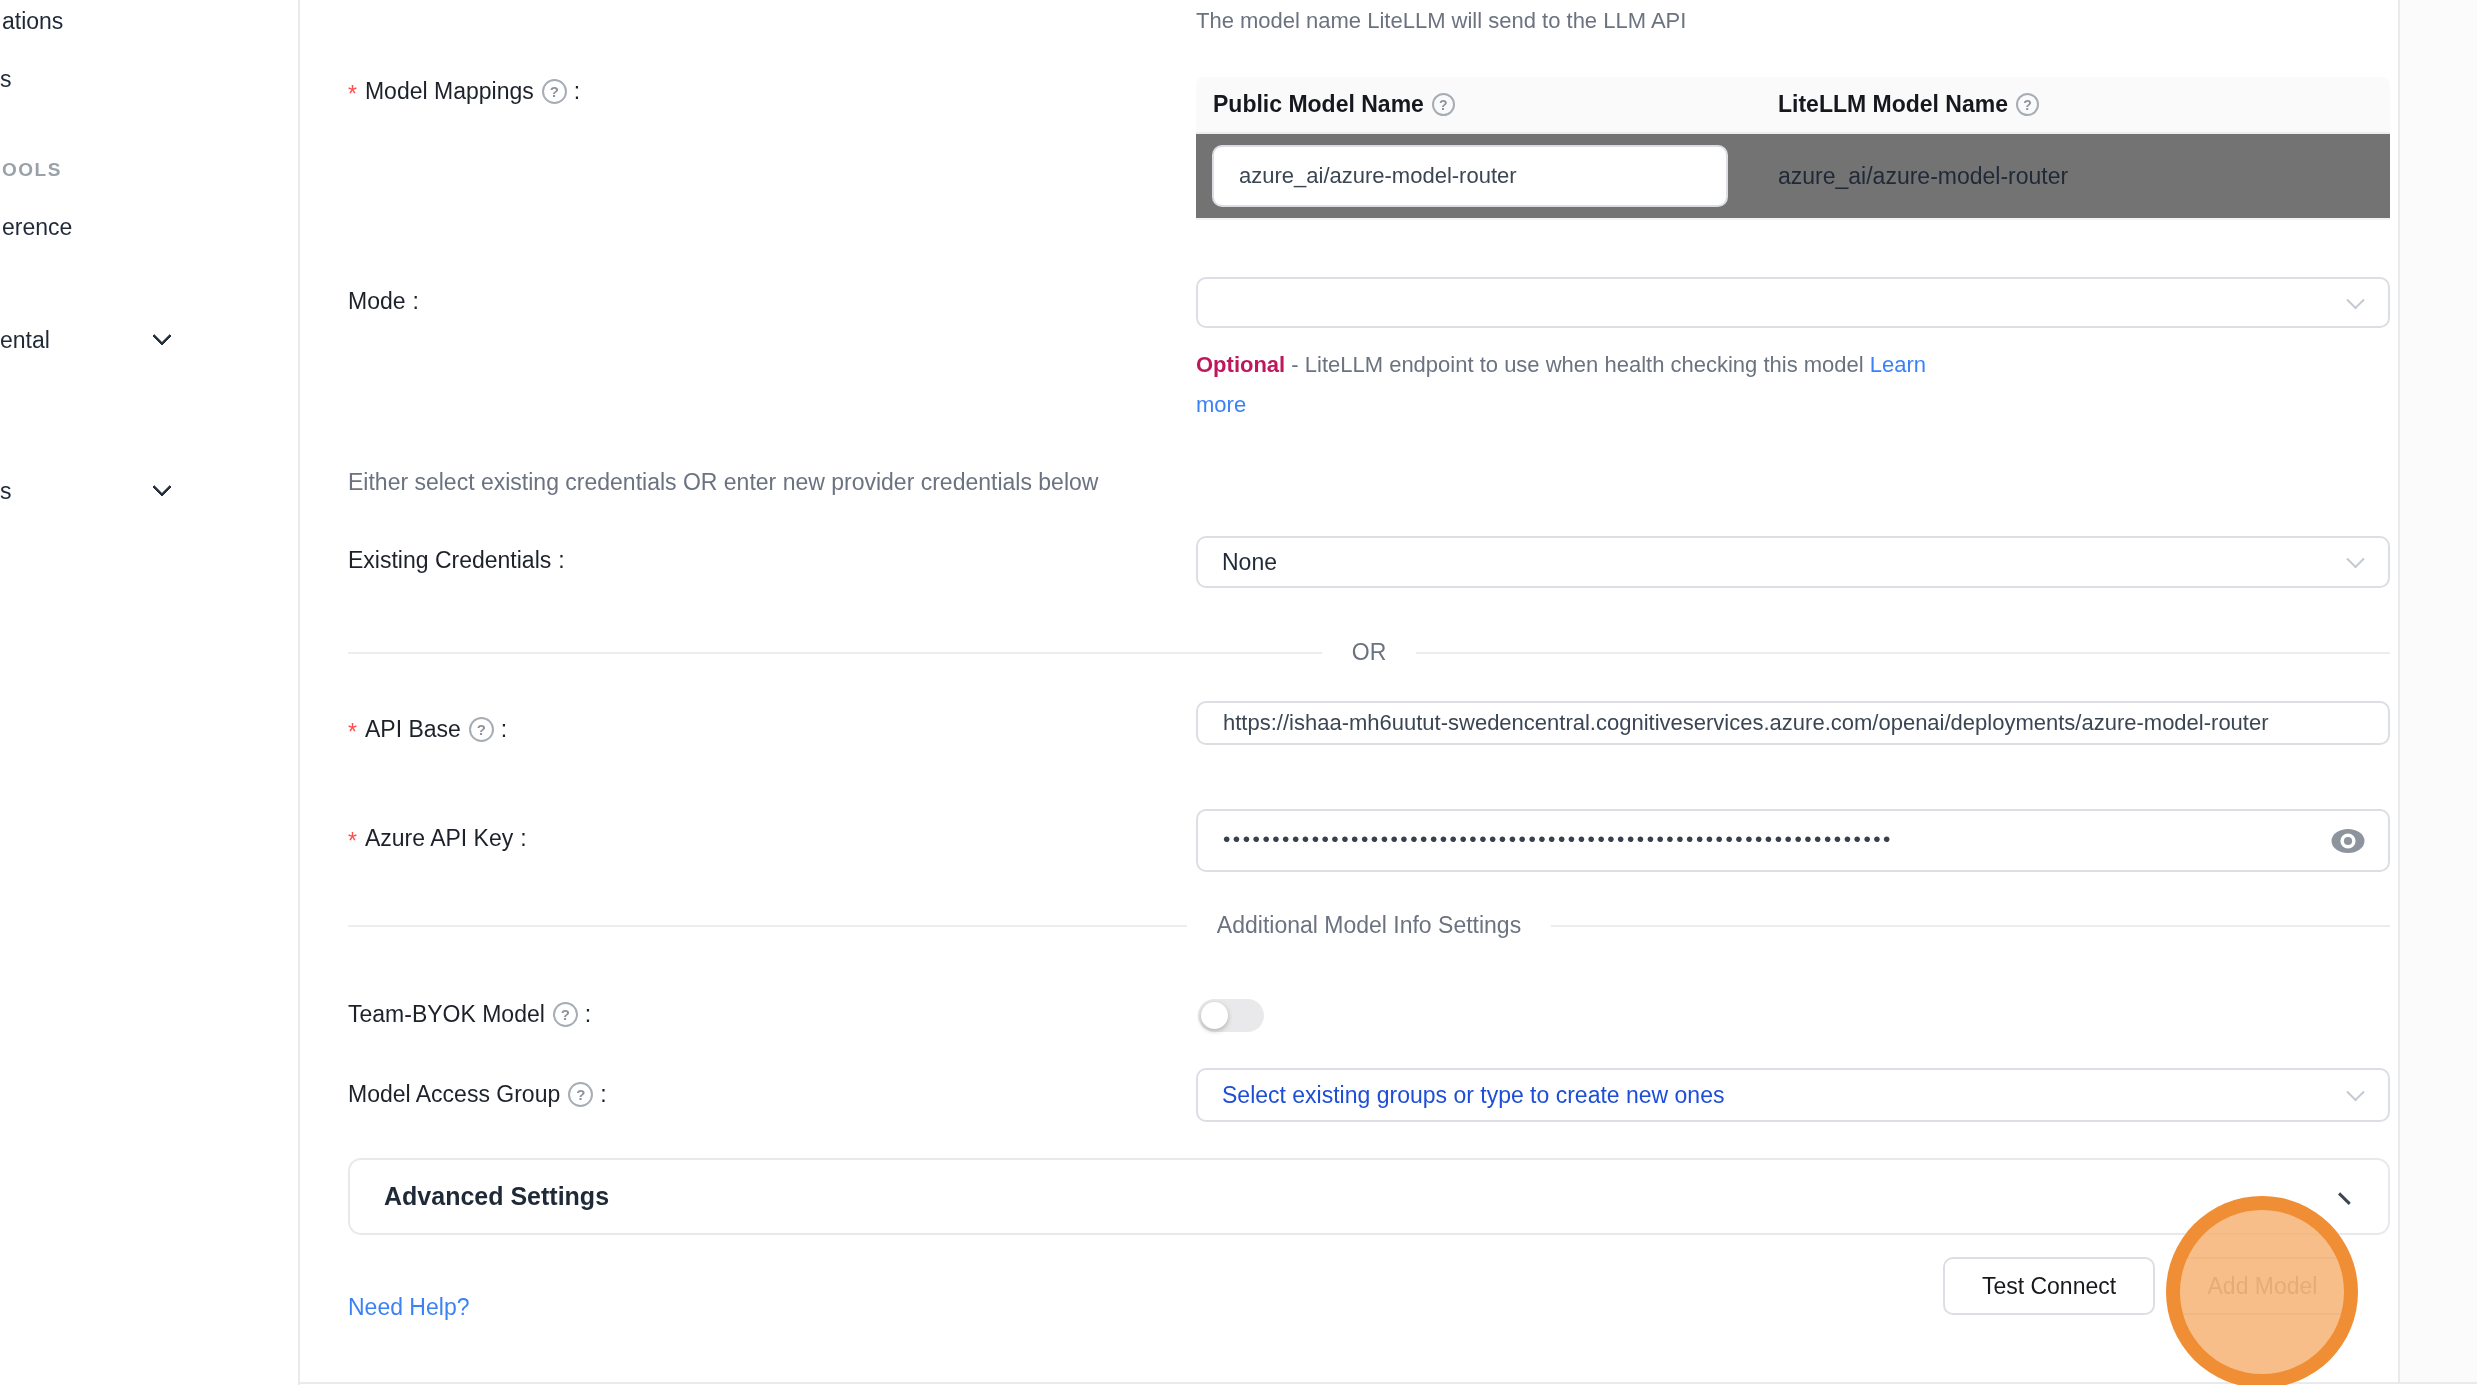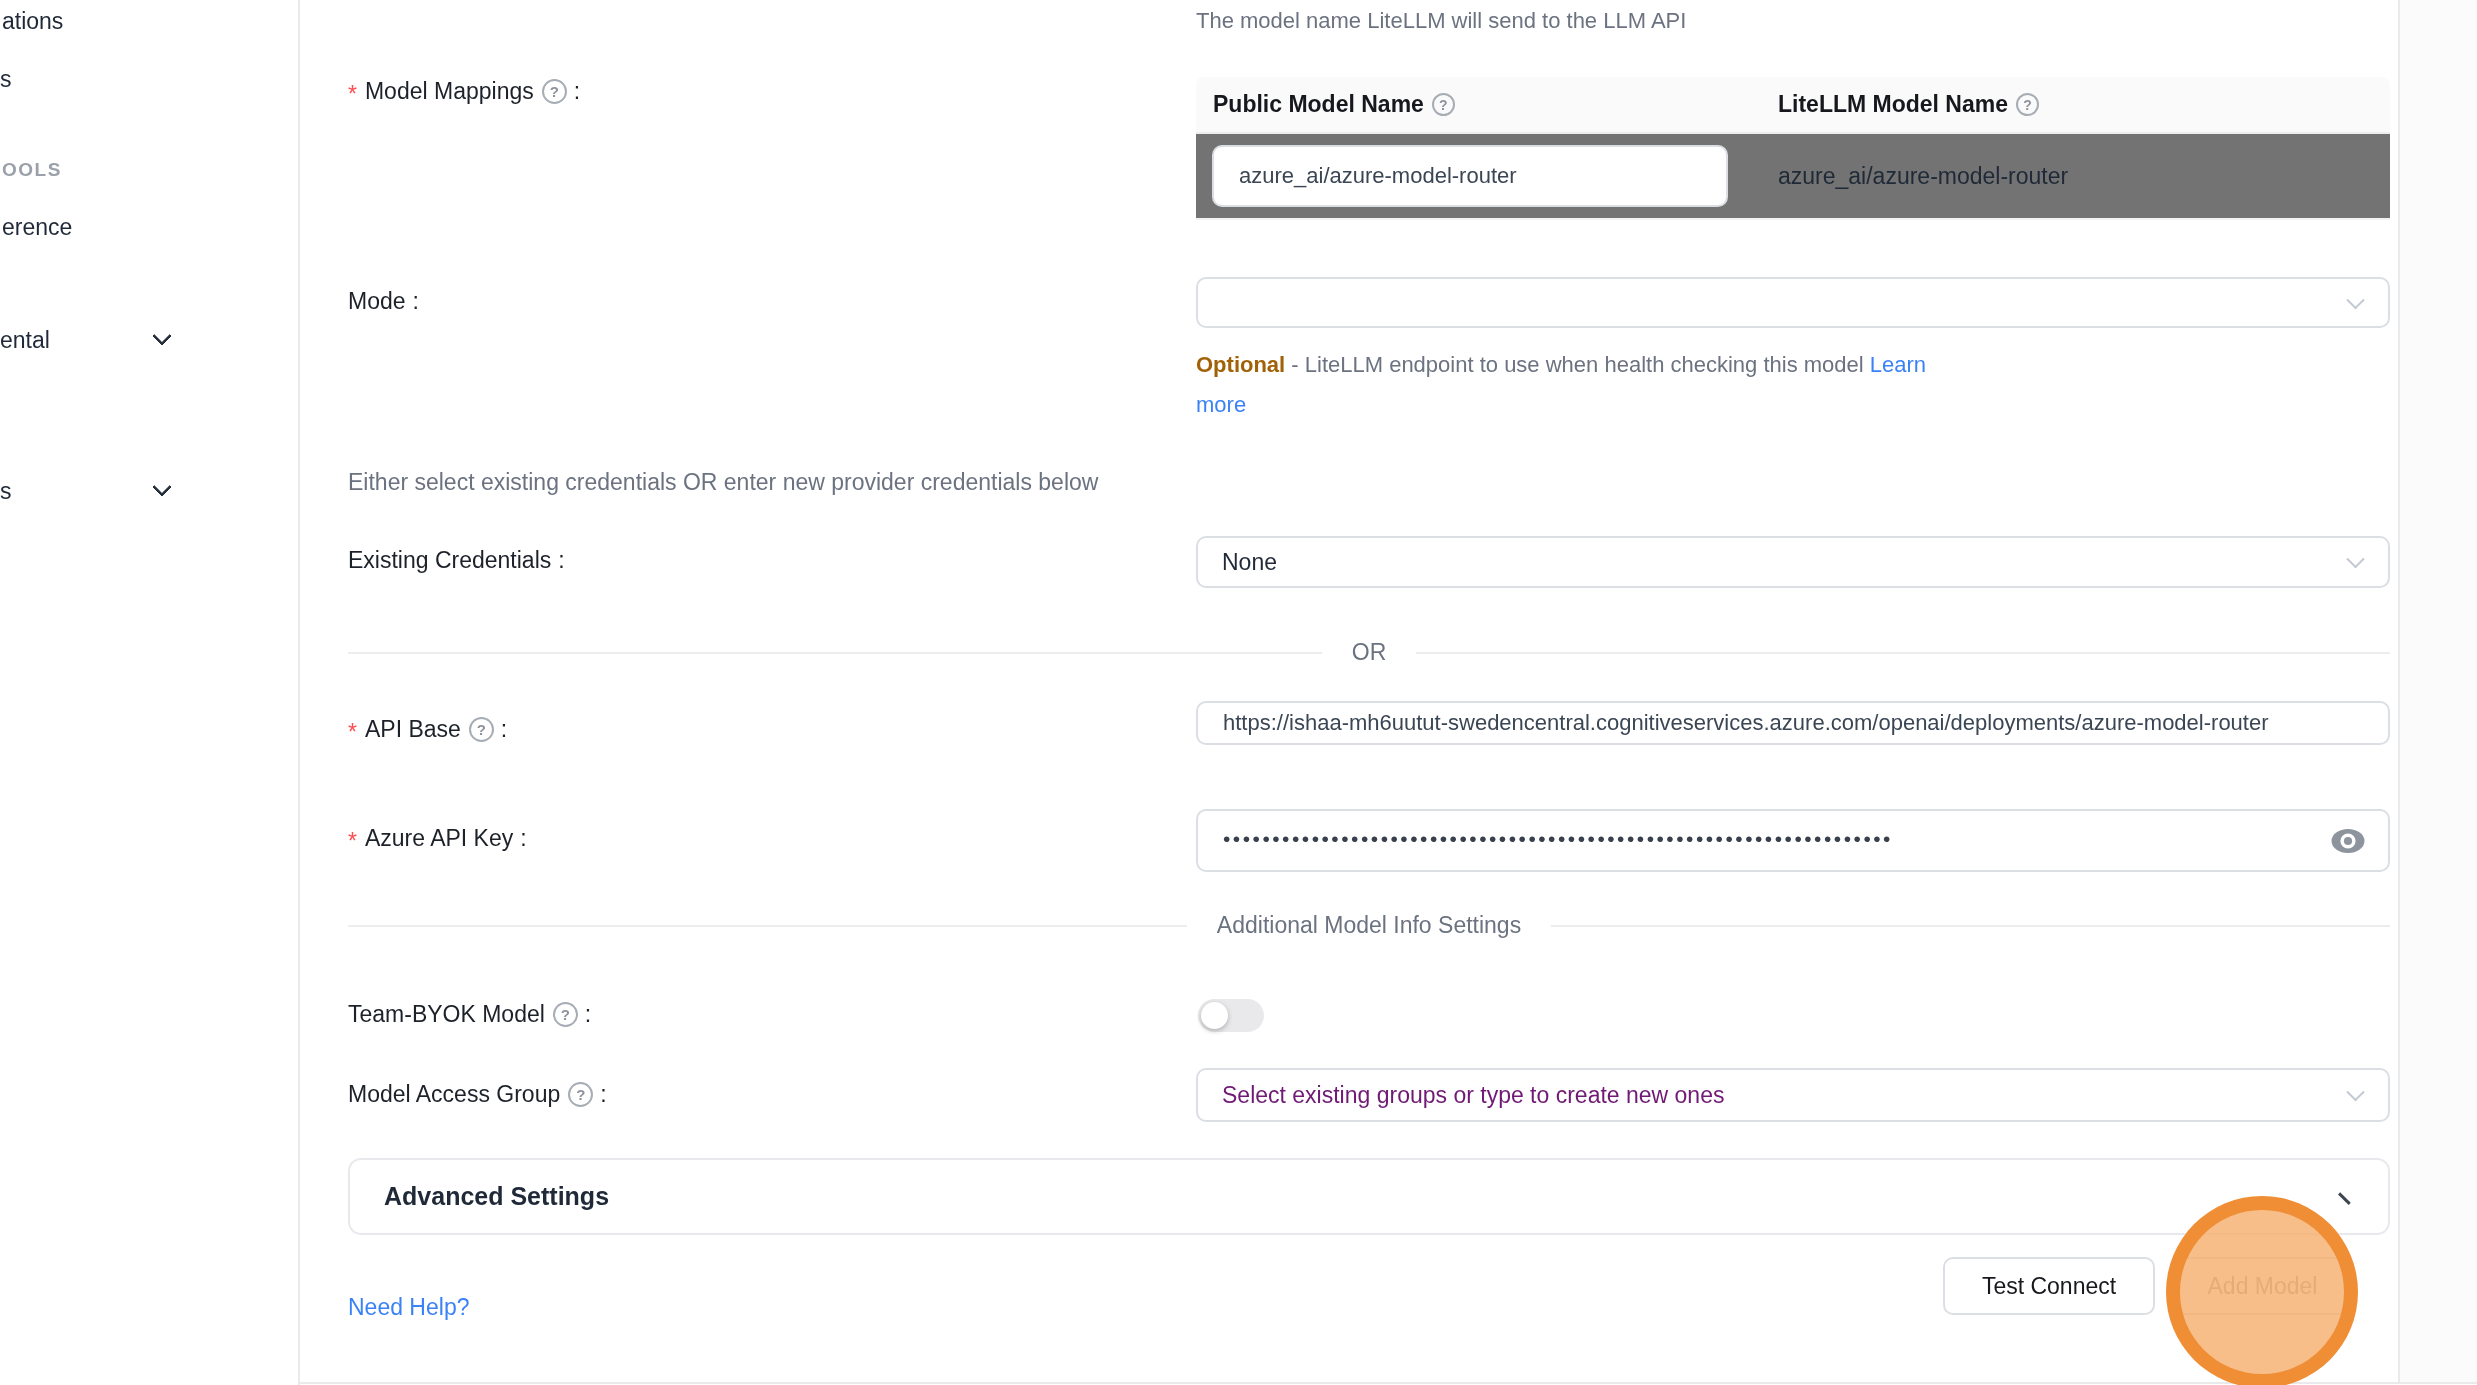--- a/index.html
+++ b/index.html
@@ -32,21 +32,21 @@
   .flabel { position:absolute; display:flex; align-items:center; font-size:23px; color:#1d2129; white-space:nowrap; }
   .req { color:#ff4d4f; margin-right:8px; font-size:23px; transform:translateY(3px); }
   .qicon { width:25px; height:25px; border:2px solid #a7adb5; border-radius:50%; color:#8d939c; font-size:15px; font-weight:700;
            display:inline-flex; align-items:center; justify-content:center; margin-left:8px; flex:none; }
   .colon { margin-left:7px; }
 
   
   .sel, .tinput { position:absolute; background:#fff; border:2px solid #dbdee3; border-radius:10px; display:flex; align-items:center; }
   .sel { padding:0 24px; font-size:23px; color:#1f2937; }
   .sel-chev { position:absolute; right:26px; top:50%; width:13px; height:13px; border-right:2px solid #c3c9d2; border-bottom:2px solid #c3c9d2; transform:translateY(-72%) rotate(45deg); }
-  .placeholder { color:#701a75; }
+  .placeholder { color:#1d4ed8; }
   .tinput { padding:0 25px; font-size:22px; color:#3b4654; white-space:nowrap; overflow:hidden; }
 
   
   #mm-table { left:1196px; top:77px; width:1194px; }
   .mm-head { display:flex; height:57px; background:#fafafa; align-items:center; border-bottom:2px solid #eeeeef; border-radius:8px 8px 0 0; }
   .mm-hcell { display:flex; align-items:center; padding-left:17px; font-size:23px; font-weight:700; color:#16181d; }
   .mm-c1 { width:565px; }
   .mm-c2 { flex:1; position:relative; }
   .mm-hcell.mm-c2::before { content:""; position:absolute; left:0; top:15px; bottom:15px; width:2px; background:#e4e7eb; }
   .mm-hcell .qicon { width:23px; height:23px; font-size:14px; }
@@ -54,21 +54,21 @@
   #mm-input { position:static; width:516px; height:62px; margin-left:16px; }
   .mm-plain { padding-left:17px; font-size:23px; color:#1f2937; }
 
   
   .hdiv { position:absolute; display:flex; align-items:center; color:#6b7280; font-size:23px; }
   .hdiv::before, .hdiv::after { content:""; height:2px; background:#ededef; flex:1; }
   .hdiv span { padding:0 30px; white-space:nowrap; }
 
   
   .help-line { position:absolute; font-size:22px; color:#6b7280; white-space:nowrap; }
-  .help-bold { font-weight:700; color:#a16207; }
+  .help-bold { font-weight:700; color:#be185d; }
   .blue-link { color:#3b82f6; cursor:pointer; }
 
   
   #byok-toggle { left:1198px; top:999px; width:66px; height:33px; background:#e9e9ec; border-radius:17px; }
   #byok-knob { position:absolute; left:3px; top:3px; width:27px; height:27px; background:#fff; border-radius:50%; box-shadow:0 2px 5px rgba(0,0,0,0.25); }
 
   
   #adv-panel { left:348px; top:1158px; width:2042px; height:77px; border:2px solid #e7e9ec; border-radius:13px; background:#fff; display:flex; align-items:center; padding:0 34px; }
   #adv-panel .title { font-size:25px; font-weight:700; color:#1f2937; }
   .adv-chev { margin-left:auto; width:15px; height:15px; border-right:3px solid #3d4document document document document document7; border-bottom:3px solid #3d4551; border-right-color:#3d4551; transform:rotate(45deg) translateY(-3px); }

